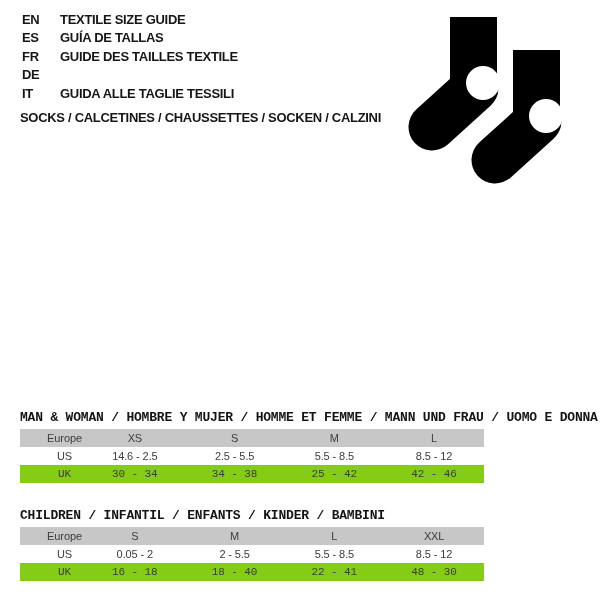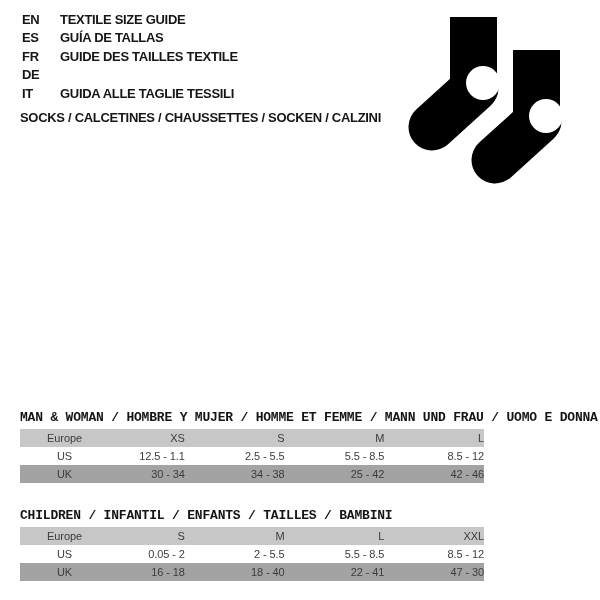--- a/index.html
+++ b/index.html
@@ -31,28 +31,28 @@
   .size-section { position:absolute; left:20px; width:464px; }
   .section-1 { top:412px; }
   .section-2 { top:510px; }
   .table-title {
     font-size:13px; font-weight:bold; color:#141414;
     letter-spacing:-0.2px; line-height:12px; margin-bottom:5px; white-space:nowrap;font-family:Liberation Mono, monospace;
   }
   table.size-table { border-collapse:collapse; width:464px; table-layout:fixed; }
   .size-table th, .size-table td {
     font-size:11px; font-weight:normal; color:#3c3c3c;
-    height:18px; padding:0; text-align:right; vertical-align:middle;
+    height:18px; padding:0; text-align:center; vertical-align:middle;
     letter-spacing:-0.1px;
   }
   .size-table col.c-label { width:65px; }
   .size-table col.c-size  { width:99.75px; }
   .size-table .label-cell { text-align:center; padding-left:24px;margin-top:40px; }
   .size-table thead tr { background:#c7c7c7; }
-  .size-table tbody tr.row-alt { background:#a3a3a3; }
+  .size-table tbody tr.row-alt { background:#84cc16;font-family:Liberation Mono, monospace; }
 </style>
 </head>
 <body>
 
 <div class="page">
 
   <div class="lang-list">
     <div class="lang-row">
       <span class="lang-code">EN</span>
       <span class="lang-label">TEXTILE SIZE GUIDE</span>
@@ -108,38 +108,38 @@
           <th class="label-cell">Europe</th>
           <th>XS</th>
           <th>S</th>
           <th>M</th>
           <th>L</th>
         </tr>
       </thead>
       <tbody>
         <tr>
           <td class="label-cell">US</td>
-          <td>12.5 - 1.1</td>
+          <td>14.6 - 2.5</td>
           <td>2.5 - 5.5</td>
           <td>5.5 - 8.5</td>
           <td>8.5 - 12</td>
         </tr>
         <tr class="row-alt">
           <td class="label-cell">UK</td>
           <td>30 - 34</td>
           <td>34 - 38</td>
           <td>25 - 42</td>
           <td>42 - 46</td>
         </tr>
       </tbody>
     </table>
   </div>
 
   <div class="size-section section-2">
-    <div class="table-title">CHILDREN / INFANTIL / ENFANTS / TAILLES / BAMBINI</div>
+    <div class="table-title">CHILDREN / INFANTIL / ENFANTS / KINDER / BAMBINI</div>
     <table class="size-table">
       <colgroup>
         <col class="c-label">
           <col class="c-size">
           <col class="c-size">
           <col class="c-size">
           <col class="c-size">
       </colgroup>
       <thead>
         <tr>
@@ -156,19 +156,19 @@
           <td>0.05 - 2</td>
           <td>2 - 5.5</td>
           <td>5.5 - 8.5</td>
           <td>8.5 - 12</td>
         </tr>
         <tr class="row-alt">
           <td class="label-cell">UK</td>
           <td>16 - 18</td>
           <td>18 - 40</td>
           <td>22 - 41</td>
-          <td>47 - 30</td>
+          <td>48 - 30</td>
         </tr>
       </tbody>
     </table>
   </div>
 
 </div>
 
 </body></html>

